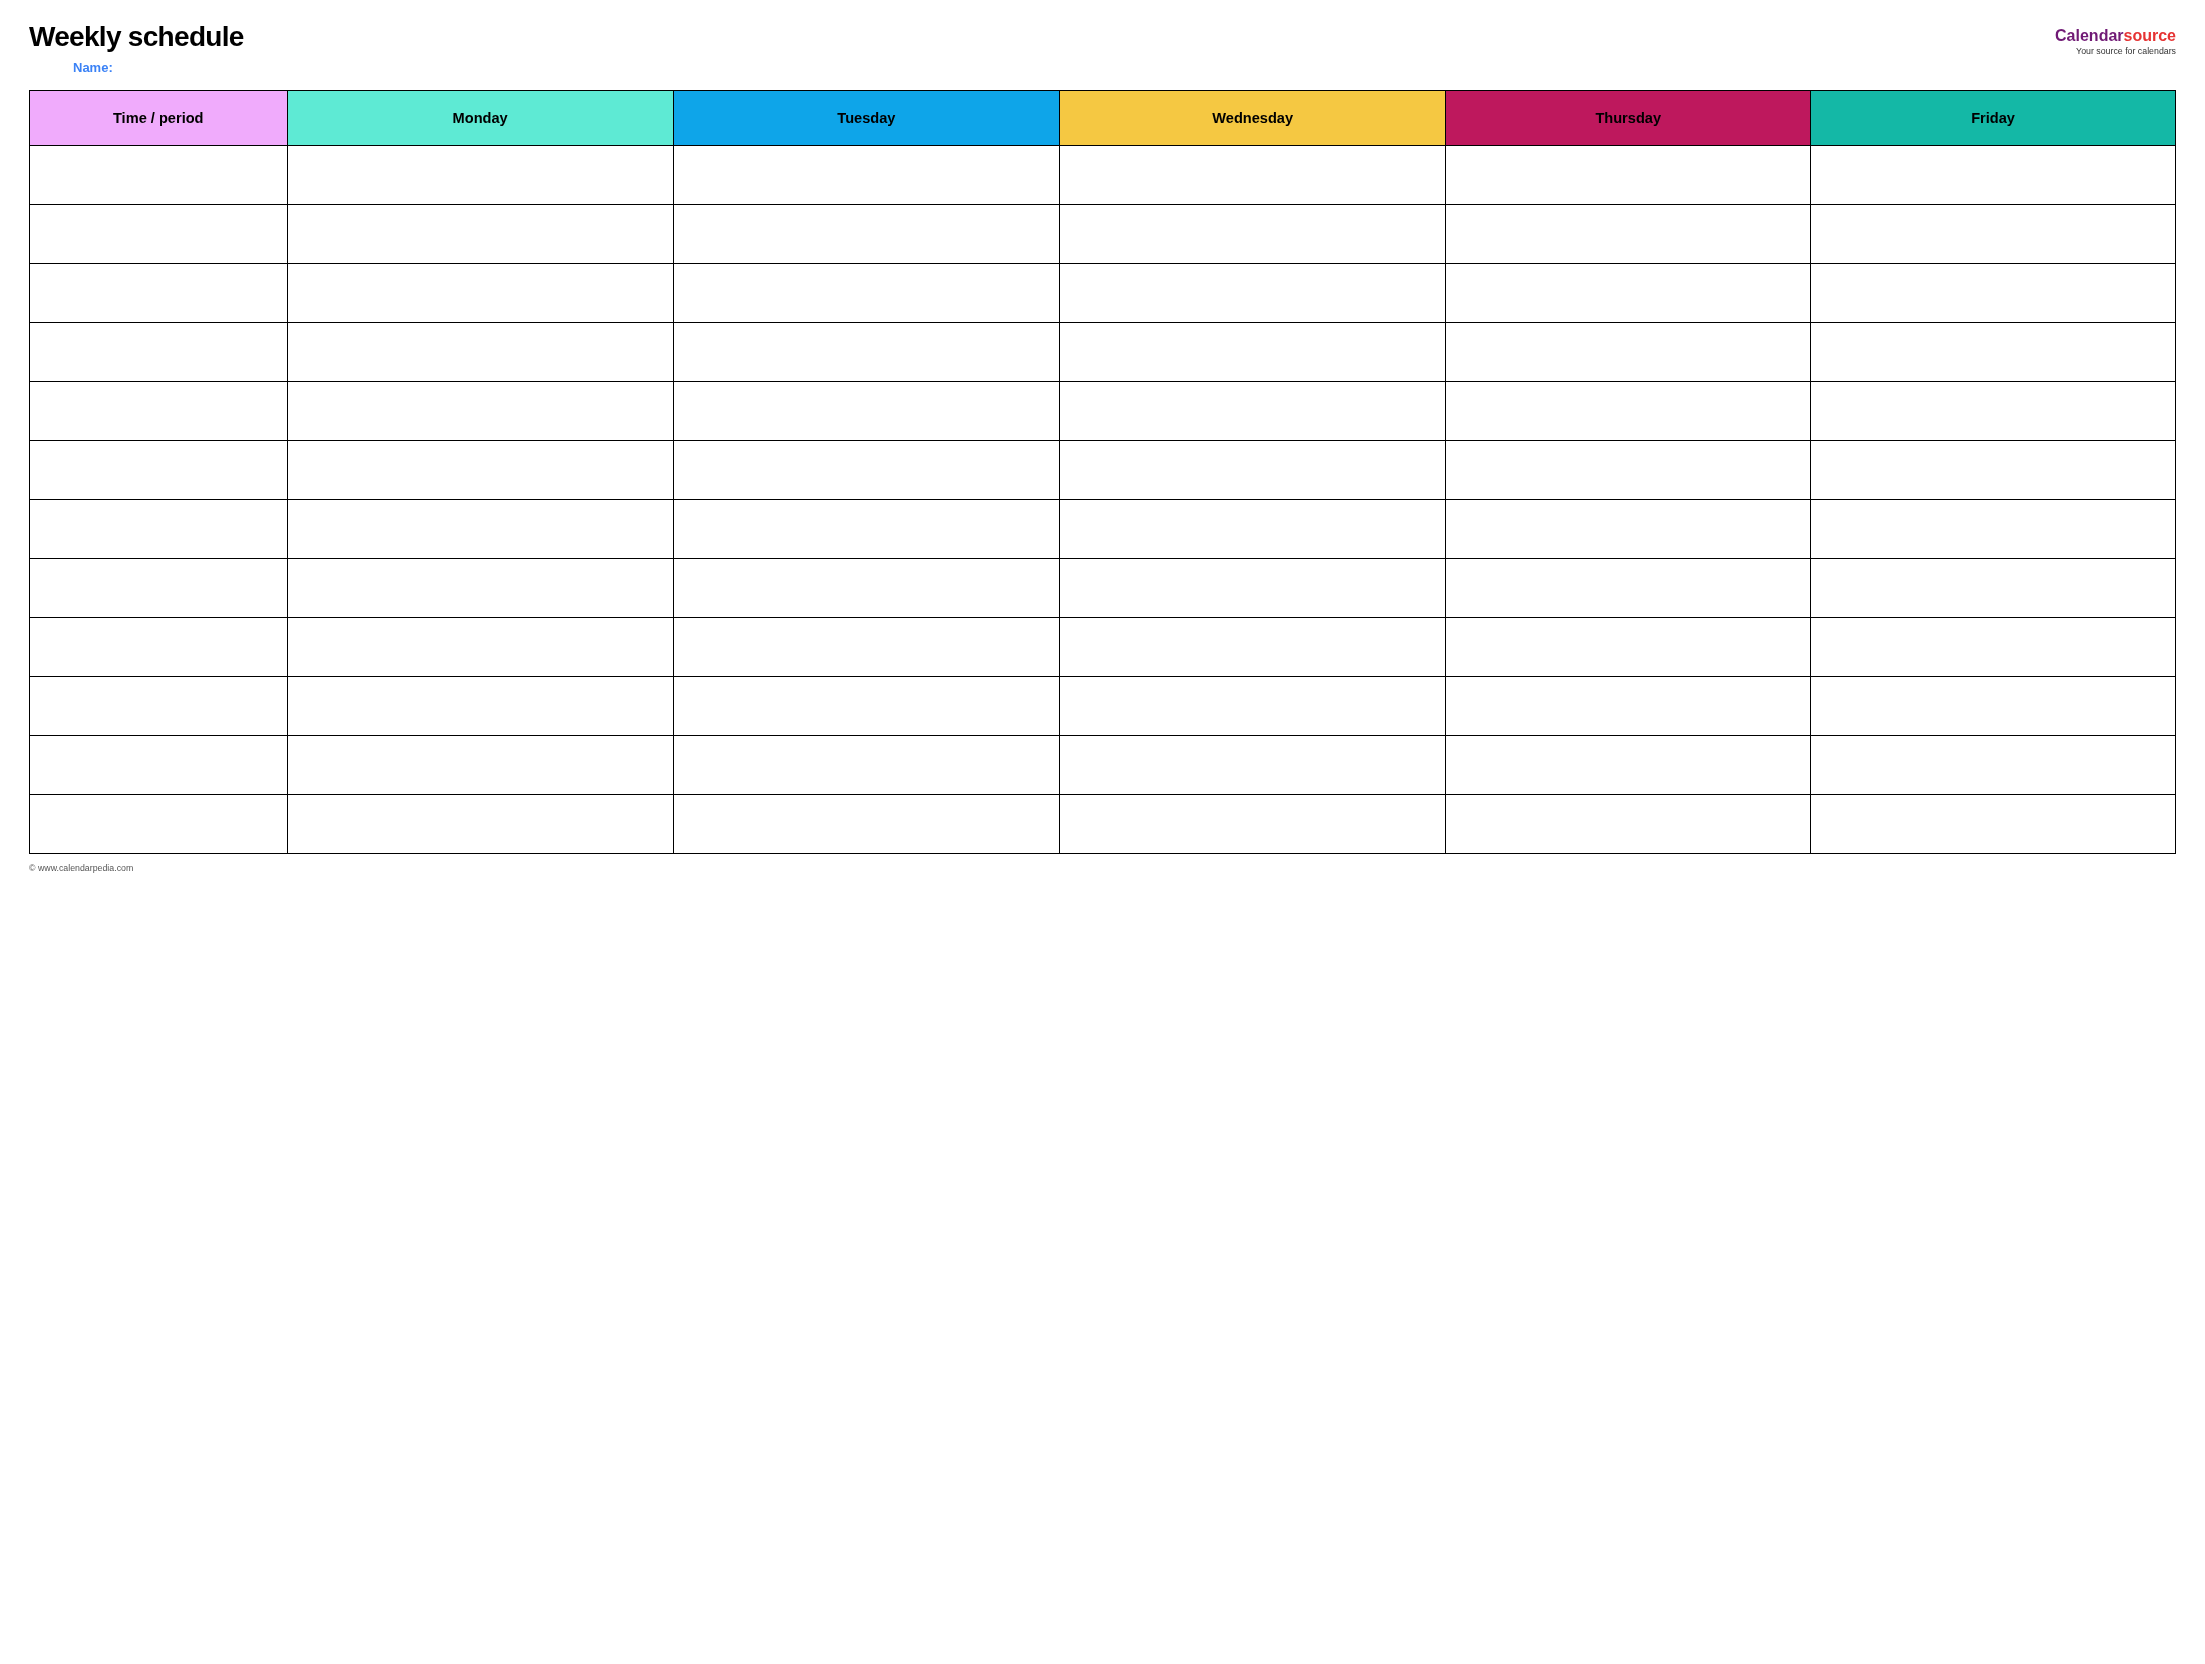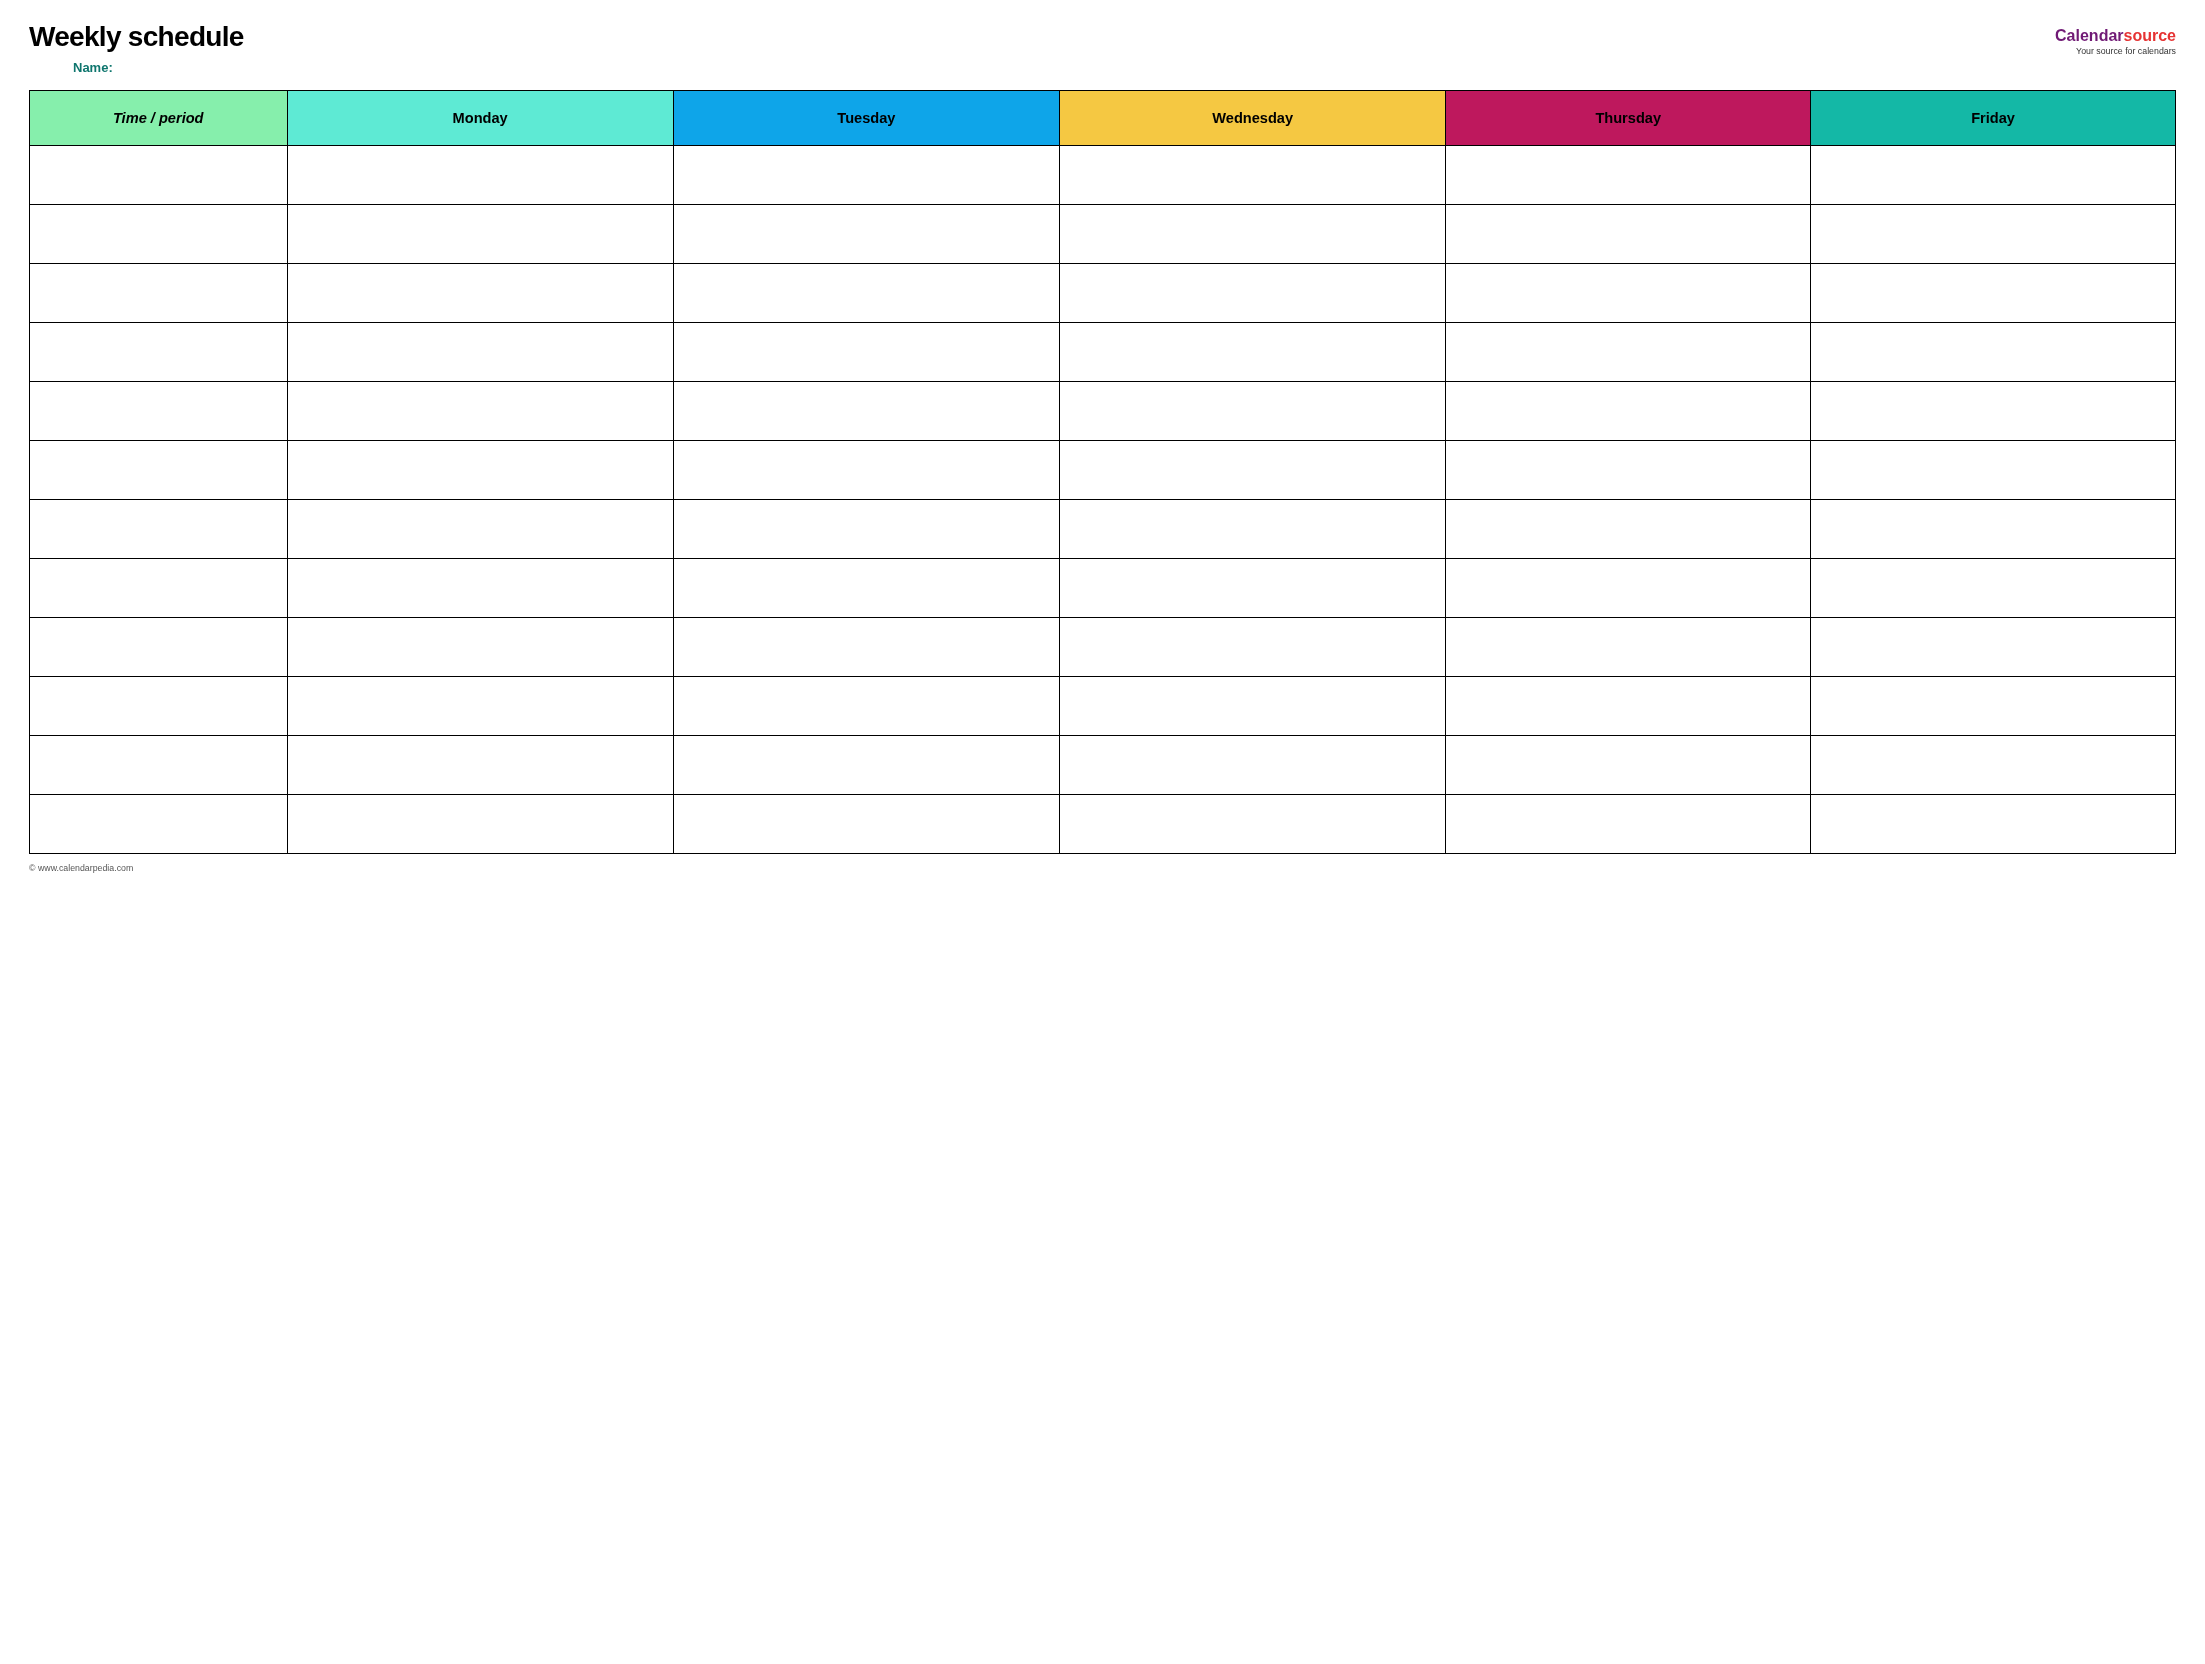--- a/index.html
+++ b/index.html
@@ -32,21 +32,21 @@
       font-size: 28px;
       font-weight: 900;
       color: #000000;
       line-height: 1.1;
       letter-spacing: -0.7px;
     }
 
     .name-label {
       font-size: 13px;
       font-weight: bold;
-      color: #0f766e;
+      color: #3b82f6;
       margin-top: 7.3px;
       padding-left: 44px;
     }
 
     .logo-section {
       text-align: right;
       margin-top: 3.7px;
     }
 
     .logo-text {
@@ -86,23 +86,22 @@
     }
 
     .schedule-table th {
       font-size: 14.6px;
       font-weight: bold;
       padding: 8.8px 5.9px;
       border: 1.5px solid #000000;
     }
 
     .col-time {
-      background-color: #86efac;
-      color: #000000;
-      font-style: italic;
+      background-color: #f0abfc;
+      color: #000000;
       width: 12%;
       font-size: 13px;
     }
 
     .col-monday {
       background-color: #5eead4;
       color: #000000;
       width: 18%;
     }
 

